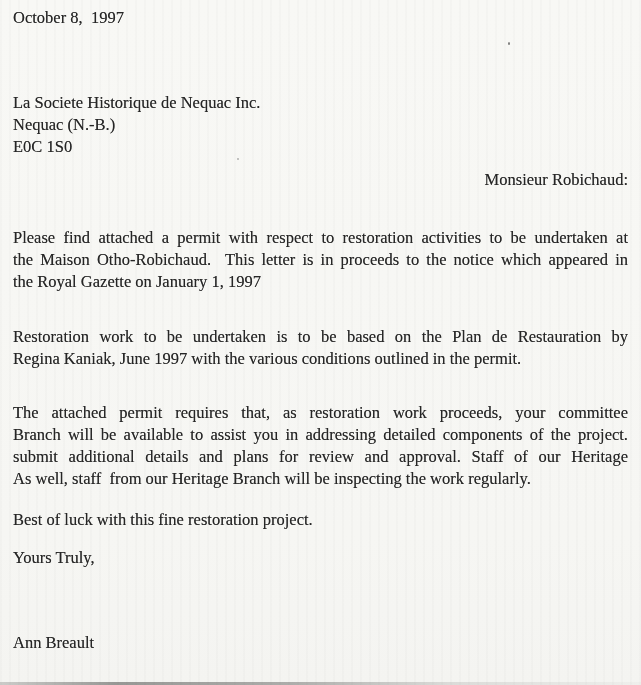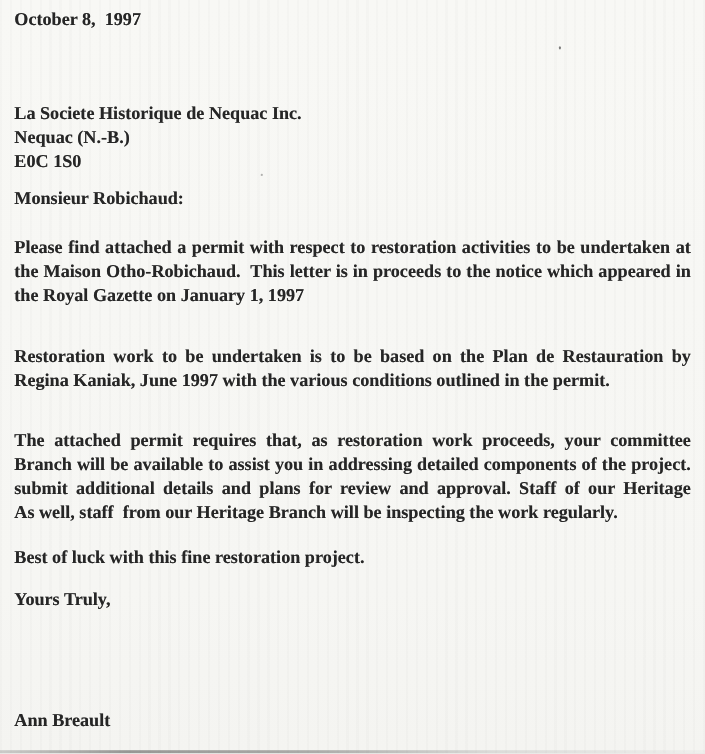--- a/index.html
+++ b/index.html
@@ -18,42 +18,41 @@
     background:
       repeating-linear-gradient(90deg,
         rgba(0,0,0,0.014) 0px, rgba(0,0,0,0.014) 2px,
         rgba(0,0,0,0) 2px, rgba(0,0,0,0) 9px),
       linear-gradient(180deg, #f8f8f5 0%, #f6f6f3 78%, #f4f4f1 100%);
     font-family: "Liberation Serif", "DejaVu Serif", serif;
     font-size: 16.5px;
     line-height: 22px;
     color: #262626;
     text-shadow: 0 0 0.5px rgba(45,45,45,0.55);
-    font-weight: bold;
   }
   .line {
     white-space: pre-wrap;
   }
   
   .jline {
     text-align: justify;
     text-align-last: justify;
   }
   .jlast {
     text-align: justify;
     text-align-last: left;
   }
   .date-block    { margin-bottom: 63px; }
   .address-block { margin-bottom: 11px; }
-  .salutation    { margin-bottom: 23px; }
+  .salutation    { margin-bottom: 36px; text-align: right; }
   .para-1        { margin-bottom: 33px; }
   .para-2        { margin-bottom: 17px; }
   .para-3        { margin-bottom: 19px; margin-top: 32px; }
   .para-4        { margin-bottom: 16px; }
-  .closing       { margin-bottom: 88px; }
+  .closing       { margin-bottom: 63px; }
 
   .bottom-shadow {
     position: absolute;
     left: 0;
     bottom: 0;
     width: 100%;
     height: 3px;
     background: linear-gradient(90deg,
       rgba(110,110,108,0.30) 0%,
       rgba(75,75,73,0.55) 18%,

